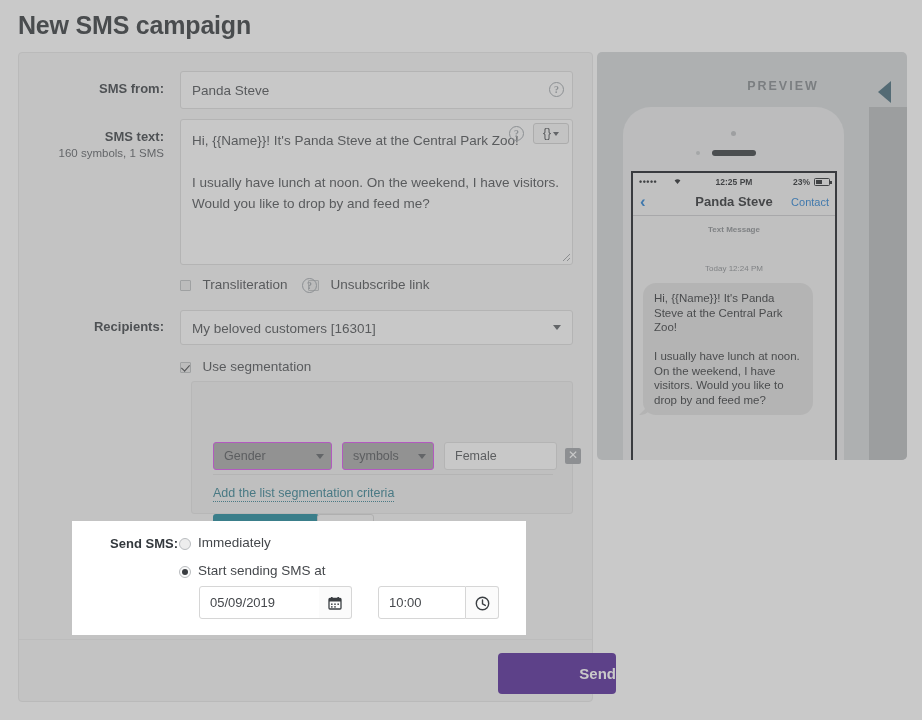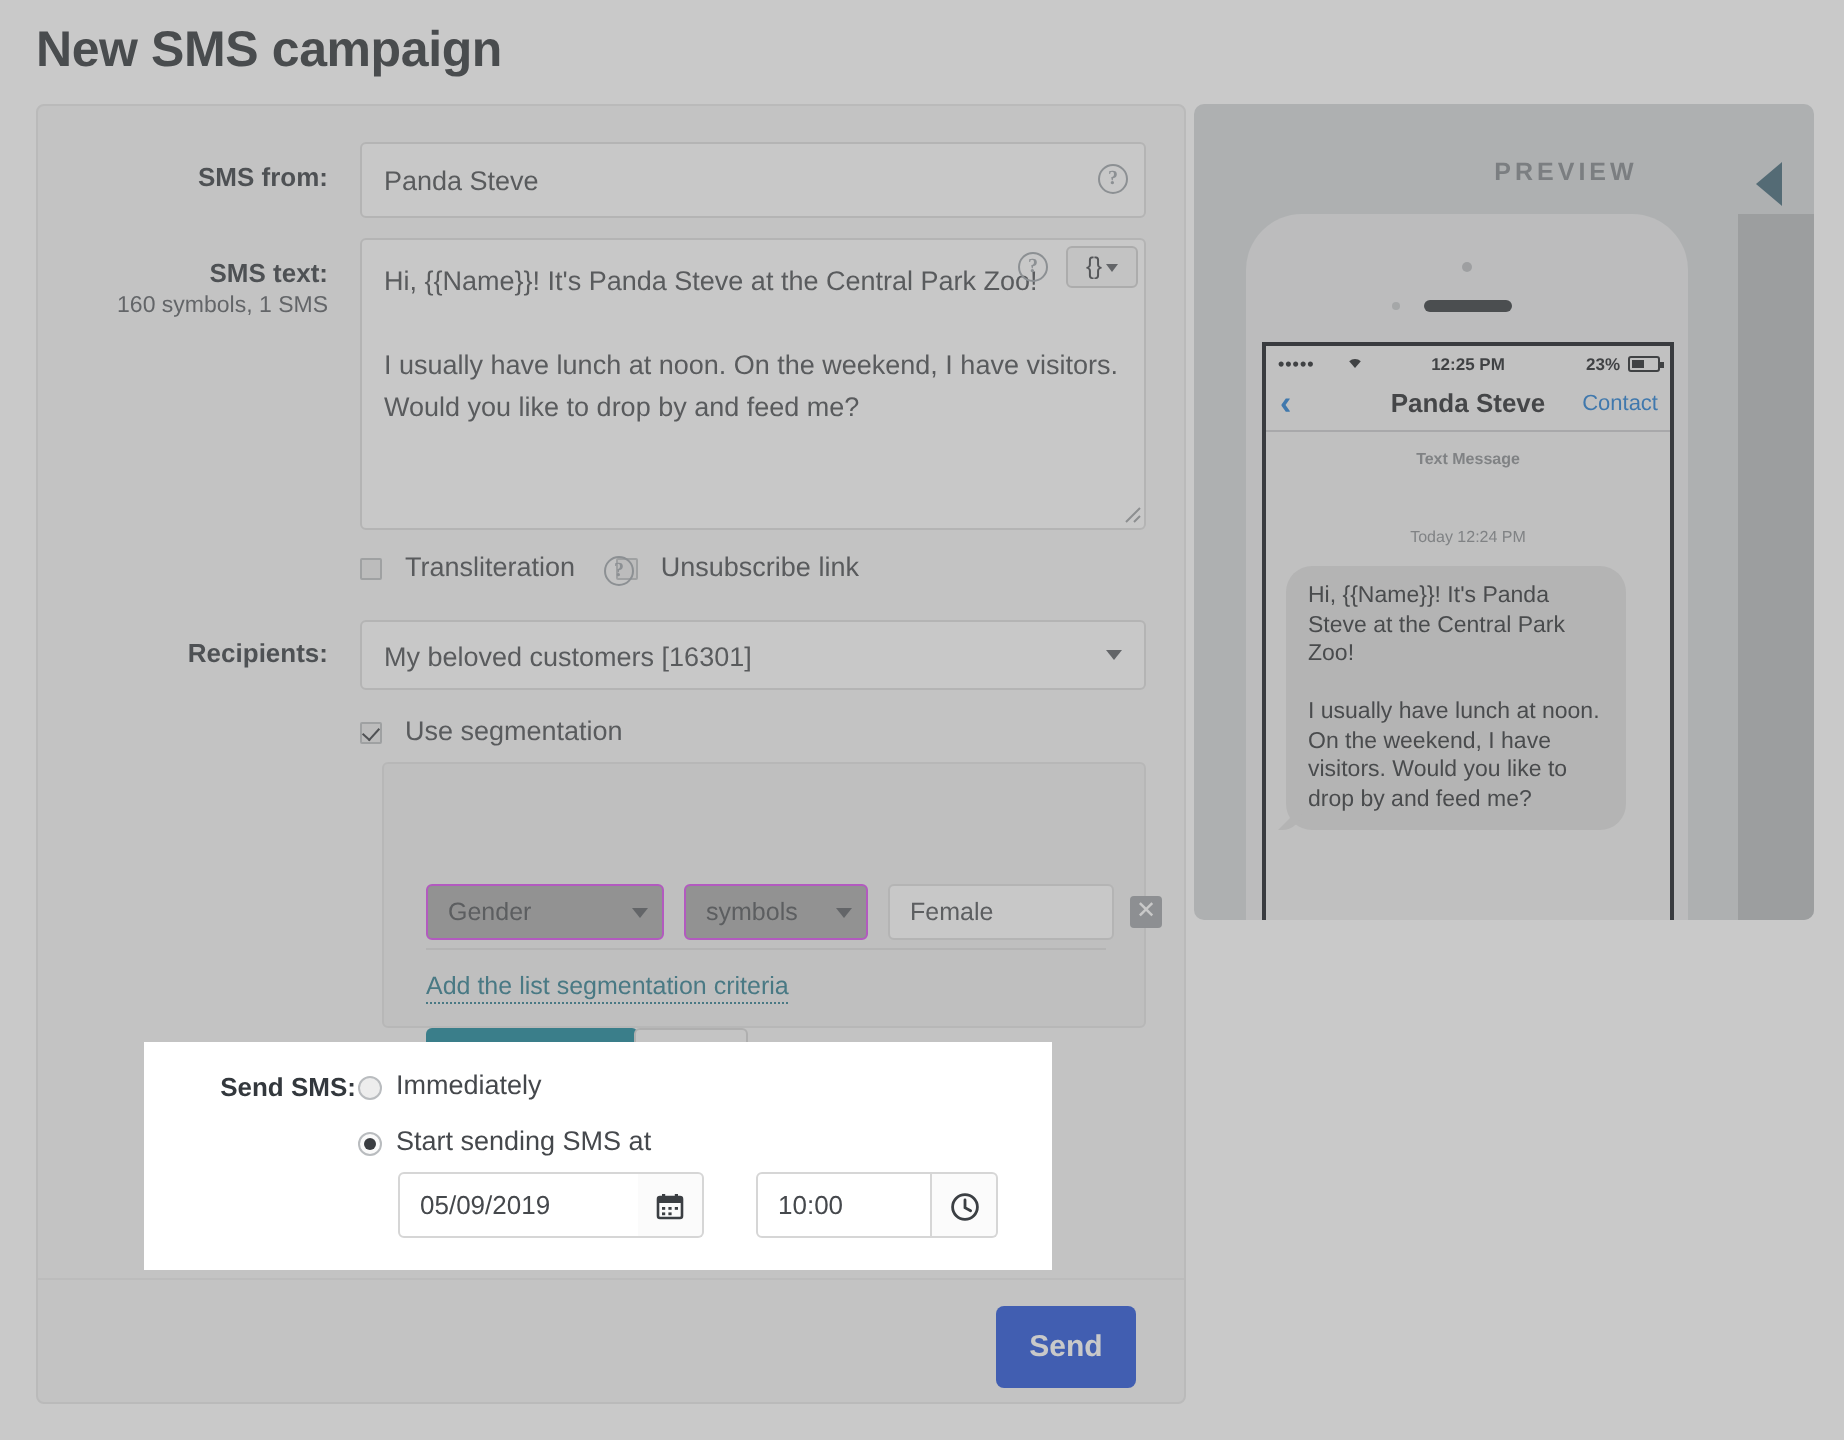--- a/index.html
+++ b/index.html
@@ -334,29 +334,30 @@
   .footer-sep {
     position: absolute;
     left: 0; top: 586px;
     width: 573px; height: 1px;
     background: #e9e9e9;
   }
   .btn-send {
     position: absolute;
     left: 479px; top: 600px;
     width: 70px; height: 41px;
-    background: #1d4ed8;
+    background: #4c1d95;
     color: #ffffff;
     border: none;
     border-radius: 4px;
     font-size: 15px;
     font-weight: bold;
     font-family: "Liberation Sans", sans-serif;
     line-height: 41px;
-    text-align: center;
+    text-align: right;
+    padding-left: 48px;
   }
 
   
   .preview-panel {
     position: absolute;
     left: 597px; top: 52px;
     width: 310px; height: 408px;
     background: #d3d6d8;
     border-radius: 5px;
     overflow: hidden;

